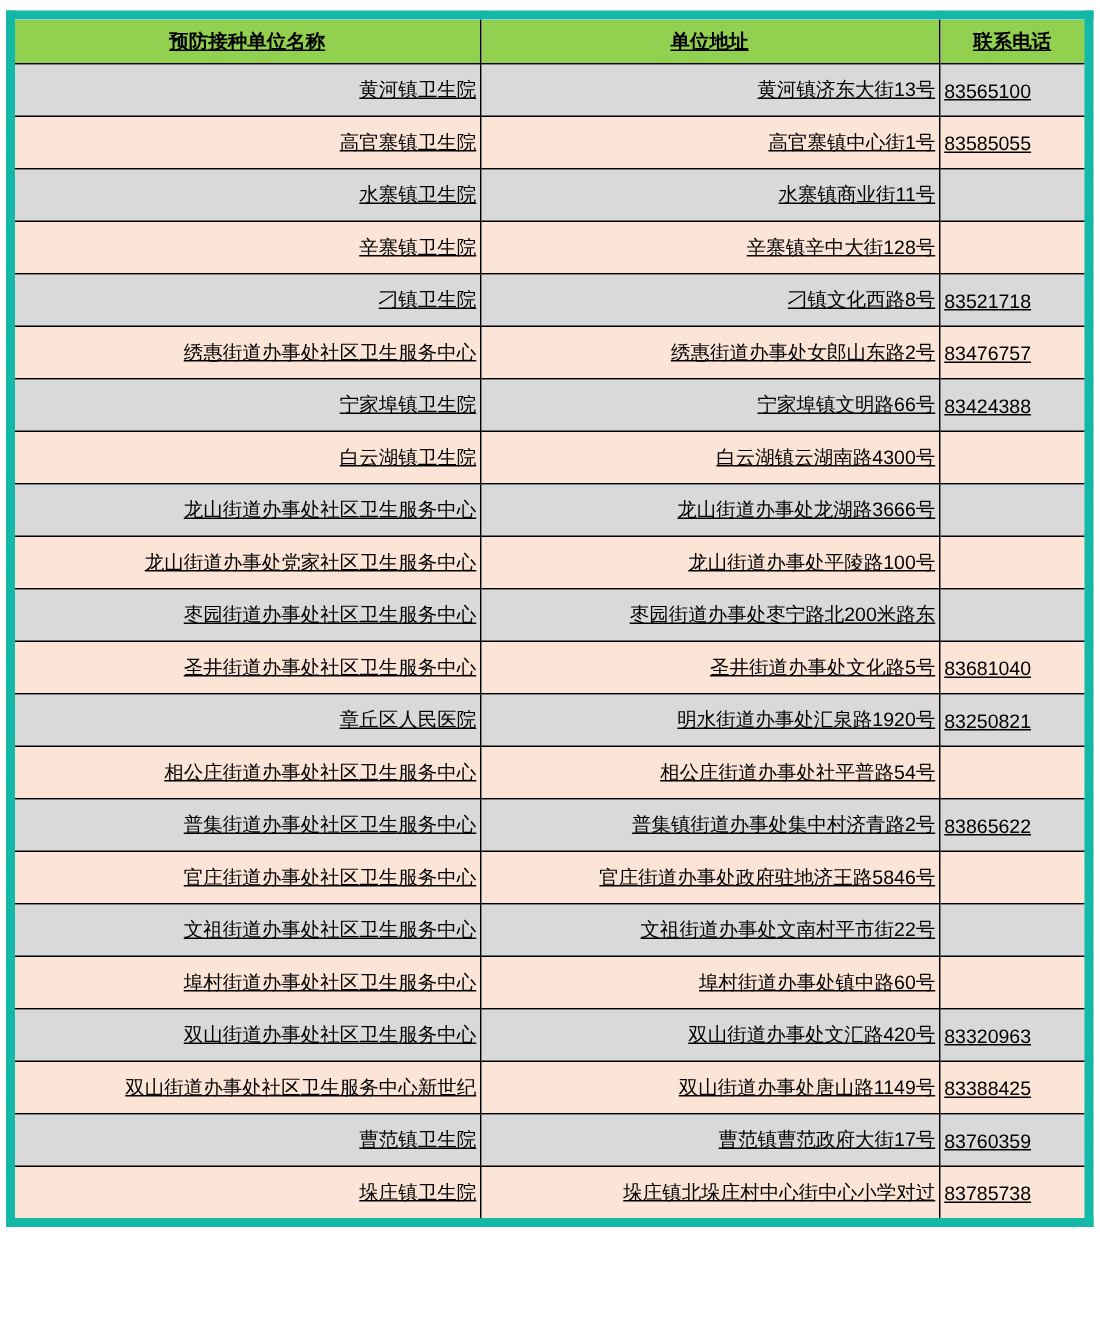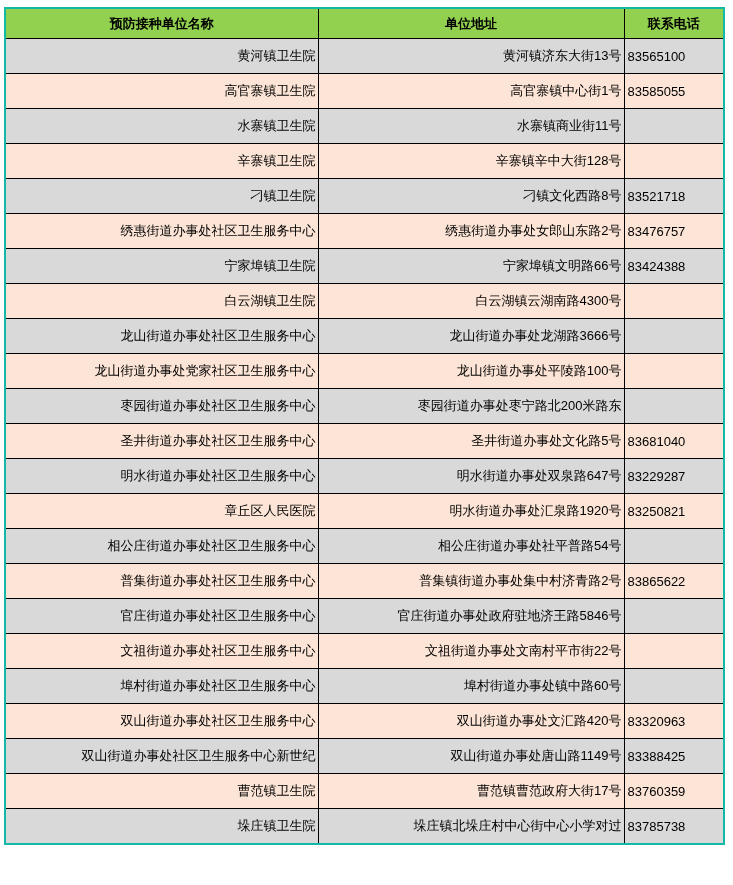--- a/index.html
+++ b/index.html
@@ -13,21 +13,22 @@
     overflow: hidden;
   }
   .table-wrap {
     position: absolute;
     left: 4px;
     top: 7px;
   }
   table.vtable {
     border-collapse: collapse;
     table-layout: fixed;
-    border: 2px solid #14b8a6;
+    border: 6px solid #14b8a6;
+    text-decoration: underline;
   }
   table.vtable th,
   table.vtable td {
     border: 1px solid #000000;
     vertical-align: middle;
     font-size: 13px;
     overflow: hidden;
     white-space: nowrap;
   }
   table.vtable th {
@@ -122,25 +123,20 @@
           <td class="cell-name">枣园街道办事处社区卫生服务中心</td>
           <td class="cell-address">枣园街道办事处枣宁路北200米路东</td>
           <td class="cell-phone"></td>
         </tr>
         <tr>
           <td class="cell-name">圣井街道办事处社区卫生服务中心</td>
           <td class="cell-address">圣井街道办事处文化路5号</td>
           <td class="cell-phone">83681040</td>
         </tr>
         <tr>
-          <td class="cell-name">明水街道办事处社区卫生服务中心</td>
-          <td class="cell-address">明水街道办事处双泉路647号</td>
-          <td class="cell-phone">83229287</td>
-        </tr>
-        <tr>
           <td class="cell-name">章丘区人民医院</td>
           <td class="cell-address">明水街道办事处汇泉路1920号</td>
           <td class="cell-phone">83250821</td>
         </tr>
         <tr>
           <td class="cell-name">相公庄街道办事处社区卫生服务中心</td>
           <td class="cell-address">相公庄街道办事处社平普路54号</td>
           <td class="cell-phone"></td>
         </tr>
         <tr>

